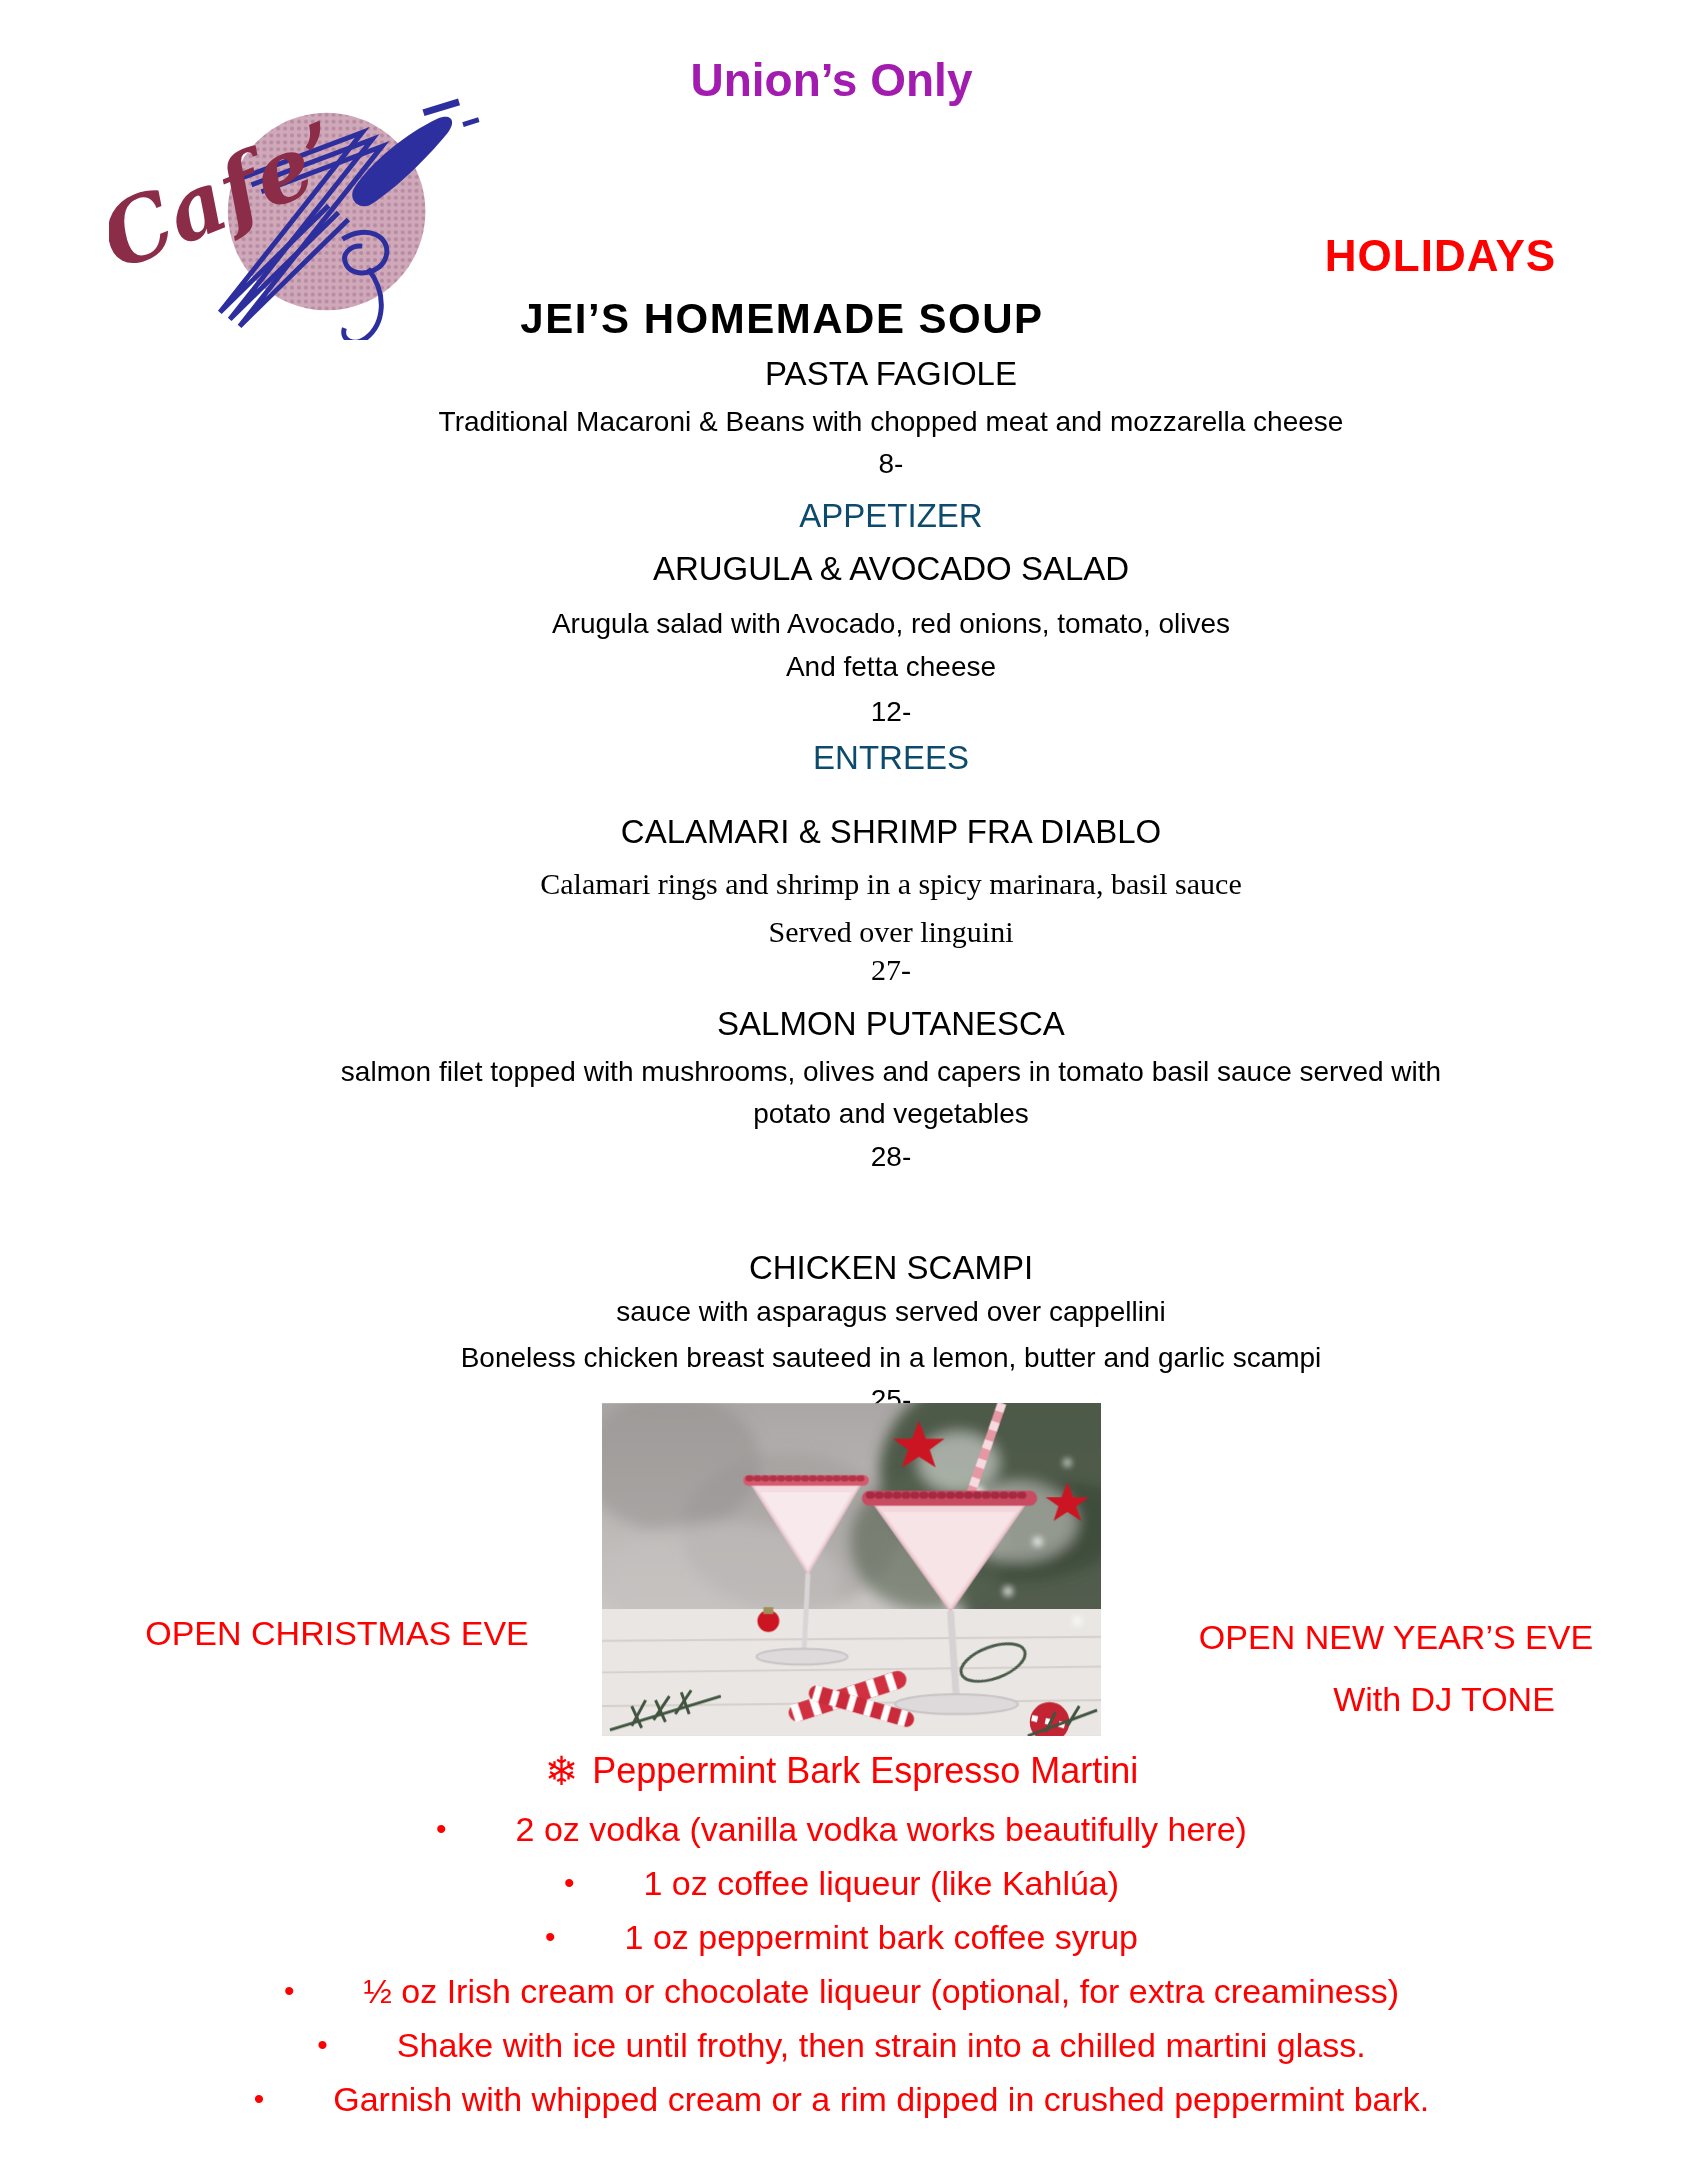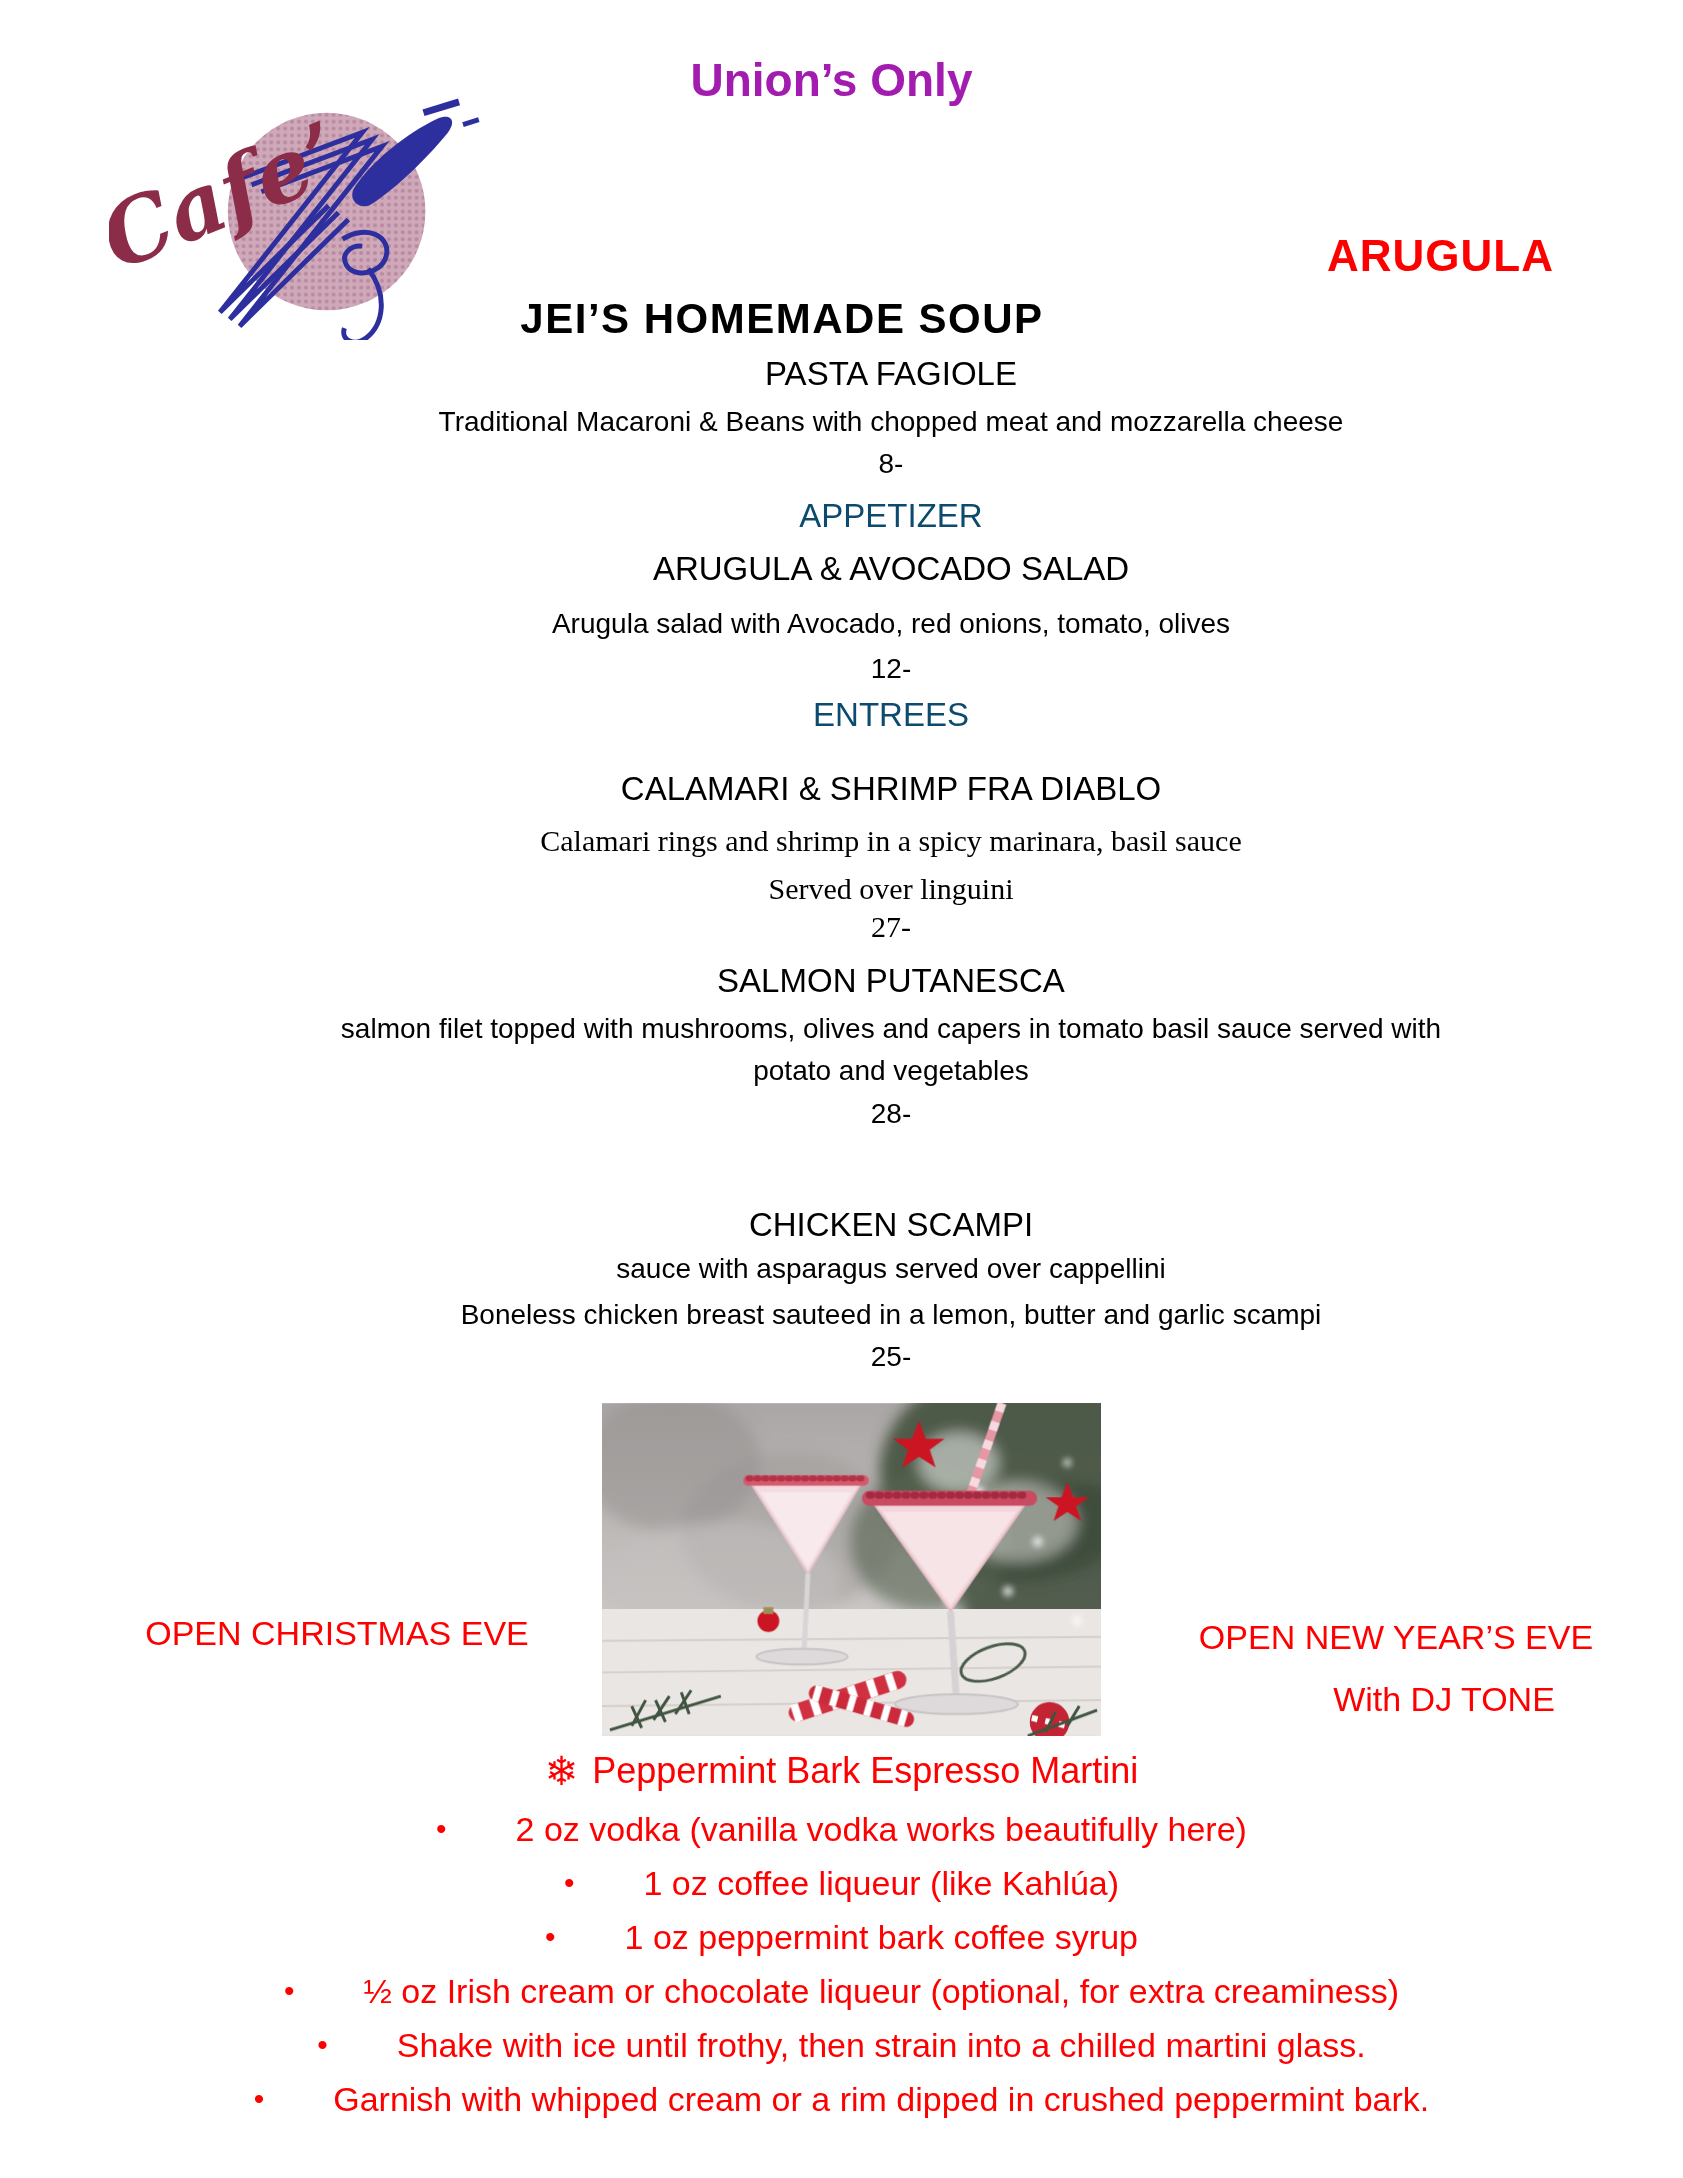--- a/index.html
+++ b/index.html
@@ -64,33 +64,34 @@
       <path d="M358,34 l16,-5" stroke-width="5"></path>
       <path d="M236,150 c26,-16 50,-2 44,18 c-5,17 -32,22 -40,8 c-6,-11 4,-20 16,-19"></path>
       <path d="M262,180 c20,26 16,56 -2,70 c-12,9 -26,2 -22,-10"></path>
     </g>
     <path d="M248,98 C264,72 302,42 332,28 C346,22 352,30 342,43 C320,70 288,100 266,114 C253,122 241,110 248,98 Z" fill="#2d2f9f"></path>
     <text x="0" y="0" transform="translate(8,182) rotate(-22)" font-family="DejaVu Serif, serif" font-style="italic" font-weight="bold" font-size="88" fill="#8b2c49">Cafe’</text>
   </svg>
 </div>
 
 <div class="abs happy">
-  <div>ARUGULA</div>
+  <div>HOLIDAYS</div>
 </div>
 
 <div class="abs soup-title">JEI’S HOMEMADE SOUP</div>
 
 <div class="abs menu">
   <div class="item">PASTA FAGIOLE</div>
   <div class="desc" style="margin-top:9px">Traditional Macaroni &amp; Beans with chopped meat and mozzarella cheese</div>
   <div class="price" style="margin-top:6px">8-</div>
 
   <div class="sect" style="margin-top:14px">APPETIZER</div>
   <div class="item" style="margin-top:12px">ARUGULA &amp; AVOCADO SALAD</div>
   <div class="desc" style="margin-top:16px">Arugula salad with Avocado, red onions, tomato, olives</div>
+  <div class="desc" style="margin-top:5px">And fetta cheese</div>
   <div class="price" style="margin-top:9px">12-</div>
 
   <div class="sect" style="margin-top:8px">ENTREES</div>
 
   <div class="item" style="margin-top:33px">CALAMARI &amp; SHRIMP FRA DIABLO</div>
   <div class="desc serif" style="margin-top:12px">Calamari rings and shrimp in a spicy marinara, basil sauce</div>
   <div class="desc serif" style="margin-top:8px">Served over linguini</div>
   <div class="price serif" style="margin-top:0px">27-</div>
 
   <div class="item" style="margin-top:16px">SALMON PUTANESCA</div>

